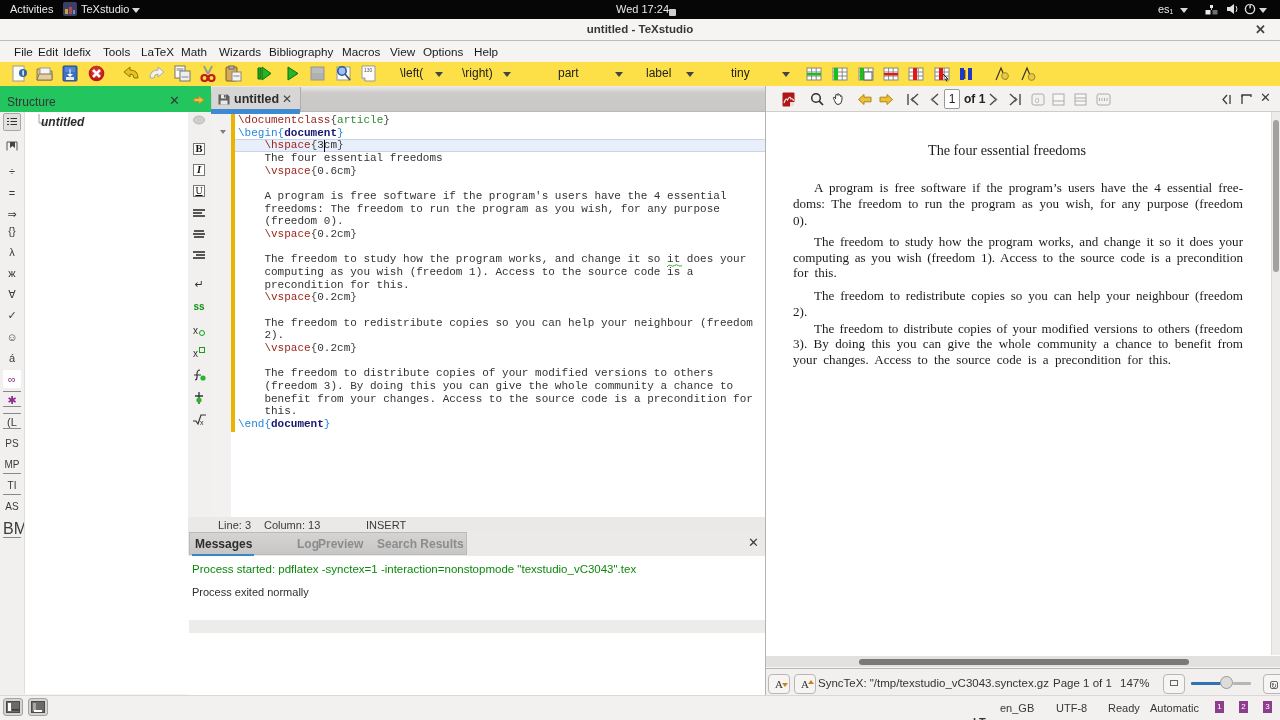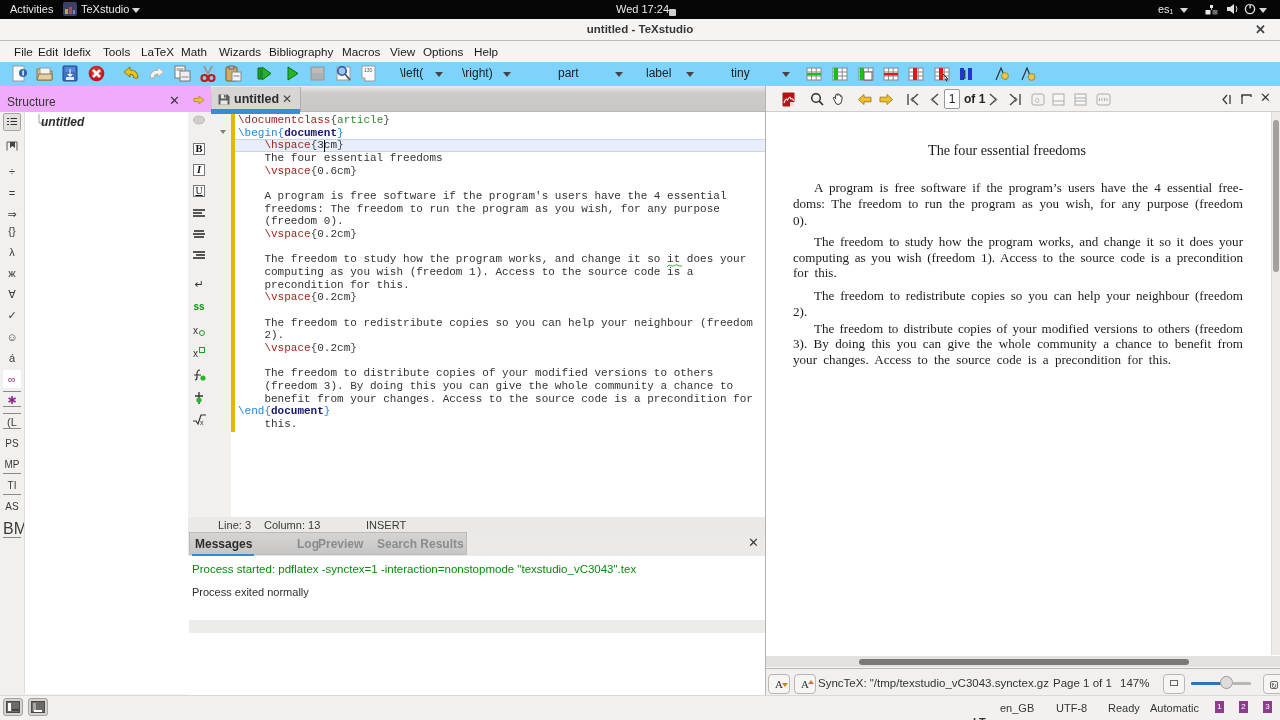--- a/index.html
+++ b/index.html
@@ -10,25 +10,25 @@
 #topbar { left:0; top:0; width:1280px; height:19px; background:#060606; color:#e9e9e9; font-size:11px; }
 #topbar .itm { position:absolute; top:3px; }
 
 #titlebar { left:0; top:19px; width:1280px; height:22px; background:#f5f4f3; border-bottom:1px solid #bfbab5; }
 #titlebar .t { position:absolute; left:0; right:0; top:4px; text-align:center; font-size:11.5px; font-weight:bold; color:#363636; }
 #titlebar .x { position:absolute; right:14px; top:3px; color:#444; font-size:13px; font-weight:bold; }
 
 #menubar { left:0; top:42px; width:1280px; height:20px; background:#f5f4f3; font-size:11.7px; color:#1a1a1a; }
 #menubar span { position:absolute; top:3px; }
 
-#toolbar { left:0; top:62px; width:1280px; height:24px; background:#7dd3fc; }
+#toolbar { left:0; top:62px; width:1280px; height:24px; background:#fde047; }
 .combo { position:absolute; top:4px; font-size:12px; color:#222; }
 .arr { width:0; height:0; border-left:4px solid transparent; border-right:4px solid transparent; border-top:5px solid #444; display:inline-block; }
 
-#tabrow { left:0; top:86px; width:1280px; height:26px; background:#f0abfc; }
+#tabrow { left:0; top:86px; width:1280px; height:26px; background:#22c55e; }
 #sideheader { position:absolute; left:0; top:0; width:188px; height:26px; font-size:12px; color:#363636; }
 #edtabs { position:absolute; left:211px; top:0; width:554px; height:26px; background:linear-gradient(180deg,#ecebea 0px,#cccbca 7px,#c9c8c7 100%); border-bottom:1px solid #bab8b6;}
 #tab1 { position:absolute; left:1px; top:1px; width:89px; height:25px; background:#d7d6d5; border-right:1px solid #b0aeac; font-size:12px; font-weight:bold; color:#2d2d2d; }
 #tab1 .ul { position:absolute; left:-1px; bottom:-2px; width:89px; height:5px; background:#3d8ad2; z-index:5; }
 
 #lstrip { left:0; top:112px; width:24px; height:583px; background:#f1f0ef; }
 .lic { position:absolute; left:3px; width:18px; height:18px; font-size:11px; color:#3a3a3a; text-align:center; line-height:18px; }
 
 #tree { left:24px; top:112px; width:164px; height:582px; background:#ffffff; border-left:1px solid #e0dedc; }
 
@@ -423,22 +423,22 @@
 <div class="cl">    precondition for this.</div>
 <div class="cl">    <span class="cmd">\vspace</span><span class="br">{</span>0.2cm<span class="br">}</span></div>
 <div class="cl">&nbsp;</div>
 <div class="cl">    The freedom to redistribute copies so you can help your neighbour (freedom</div>
 <div class="cl">    2).</div>
 <div class="cl">    <span class="cmd">\vspace</span><span class="br">{</span>0.2cm<span class="br">}</span></div>
 <div class="cl">&nbsp;</div>
 <div class="cl">    The freedom to distribute copies of your modified versions to others</div>
 <div class="cl">    (freedom 3). By doing this you can give the whole community a chance to</div>
 <div class="cl">    benefit from your changes. Access to the source code is a precondition for</div>
+<div class="cl">    this.</div>
 <div class="cl"><span class="kw">\end{</span><span class="env">document</span><span class="kw">}</span></div>
-<div class="cl">    this.</div>
     </div>
   <div id="cursor"></div>
   <svg class="abs" style="left:456px;top:151.5px;" width="15" height="4">
       <path d="M0 3 Q1.9 0 3.75 1.5 Q5.6 3 7.5 1.5 Q9.4 0 11.25 1.5 Q13.1 3 15 1.5" stroke="#2ab42a" fill="none" stroke-width="1"></path>
     </svg>
 </div>
 <div class="abs" id="edstatus">
   <span class="abs" style="left:30px;top:2px;">Line: 3</span>
   <span class="abs" style="left:76px;top:2px;">Column: 13</span>
   <span class="abs" style="left:178px;top:2px;">INSERT</span>

